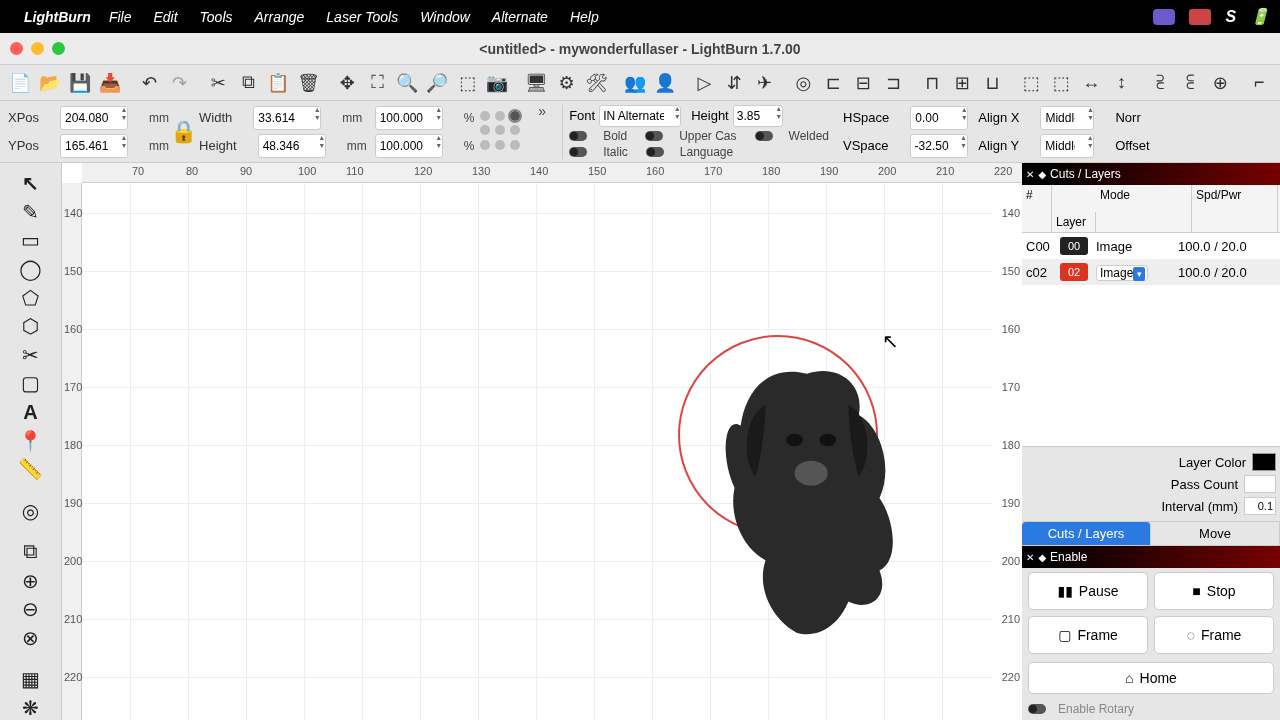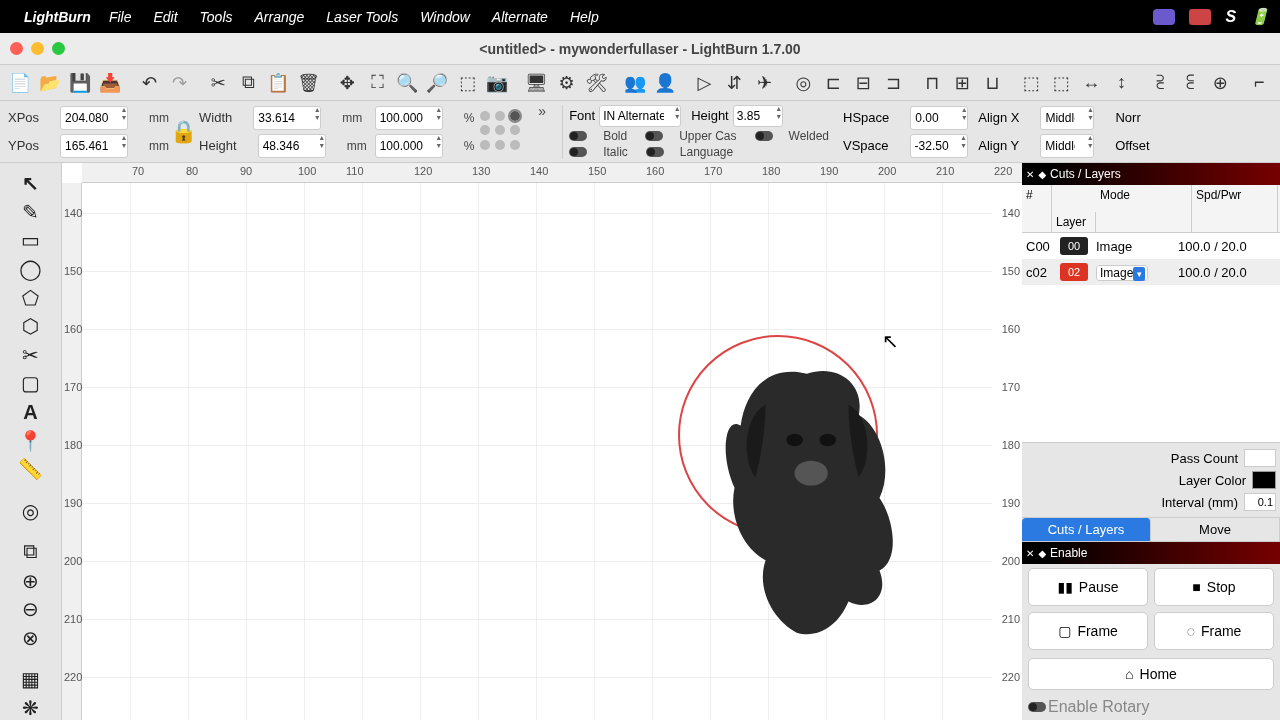--- a/index.html
+++ b/index.html
@@ -96,21 +96,21 @@
 .panel-tabs { display: flex; border-top: 1px solid #ccc; }
 .panel-tab { flex: 1; padding: 4px; text-align: center; font-size: 13px; border-right: 1px solid #ccc; }
 .panel-tab.active { background: #2a7ae2; color: #fff; border-radius: 4px 4px 0 0; }
 
 .laser-panel { border-top: 1px solid #ccc; }
 .laser-status { padding: 4px 6px; font-size: 13px; }
 .btn { background: #fff; border: 1px solid #ccc; border-radius: 5px; padding: 10px 6px; font-size: 14px; display: flex; align-items: center; justify-content: center; gap: 6px; }
 .btn-grid { display: grid; grid-template-columns: 1fr 1fr; gap: 6px; padding: 4px 6px; }
 .btn-row2 { display: flex; gap: 6px; padding: 4px 6px; }
 .btn-row2 .btn { flex: 1; padding: 7px 6px; }
-.enable-rotary { display: flex; align-items: center; gap: 2px; padding: 4px 6px; font-size: 16px; color: #888; }
+.enable-rotary { display: flex; align-items: center; gap: 12px; padding: 4px 6px; font-size: 12px; color: #888; }
 </style>
 </head>
 <body>
 
 <div class="menubar">
   <span class="apple"></span>
   <span class="appname">LightBurn</span>
   <span class="menu-item">File</span>
   <span class="menu-item">Edit</span>
   <span class="menu-item">Tools</span>
@@ -424,26 +424,26 @@
       </div>
       <div class="layer-row sel">
         <span style="width:34px">c02</span>
         <span class="layer-badge badge-red">02</span>
         <span style="width:80px;padding-left:8px"><span class="mode-select">Image</span></span>
         <span style="padding-left:10px">100.0 / 20.0</span>
       </div>
     </div>
     <div class="layer-props">
       <div class="lp-row">
+          <span>Layer Color</span>
+          <span class="lp-swatch"></span>
+        </div>
+      <div class="lp-row">
           <span>Pass Count</span>
           <input class="lp-input" style="">
-        </div>
-      <div class="lp-row">
-          <span>Layer Color</span>
-          <span class="lp-swatch"></span>
         </div>
       <div class="lp-row">
           <span>Interval (mm)</span>
           <input class="lp-input" value="0.1" style="">
         </div>
     </div>
     <div class="panel-tabs">
       <div class="panel-tab active">Cuts / Layers</div>
       <div class="panel-tab">Move</div>
     </div>

